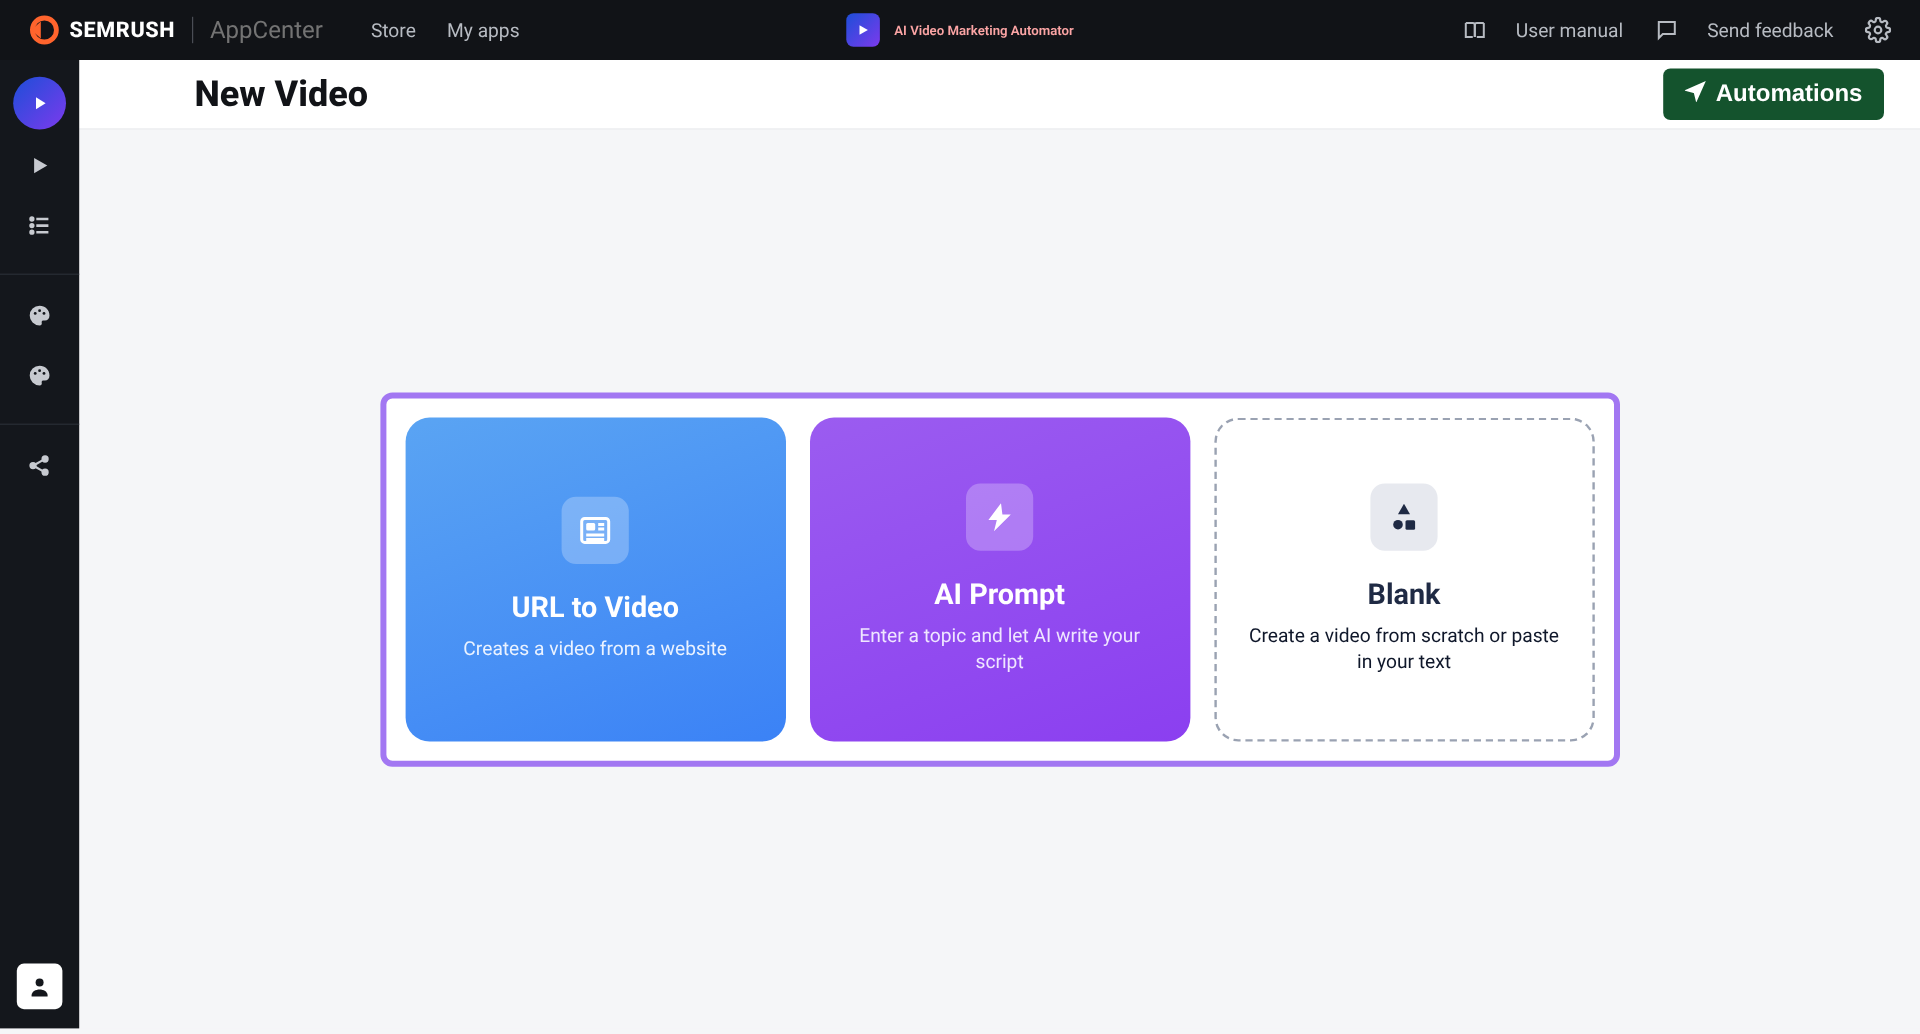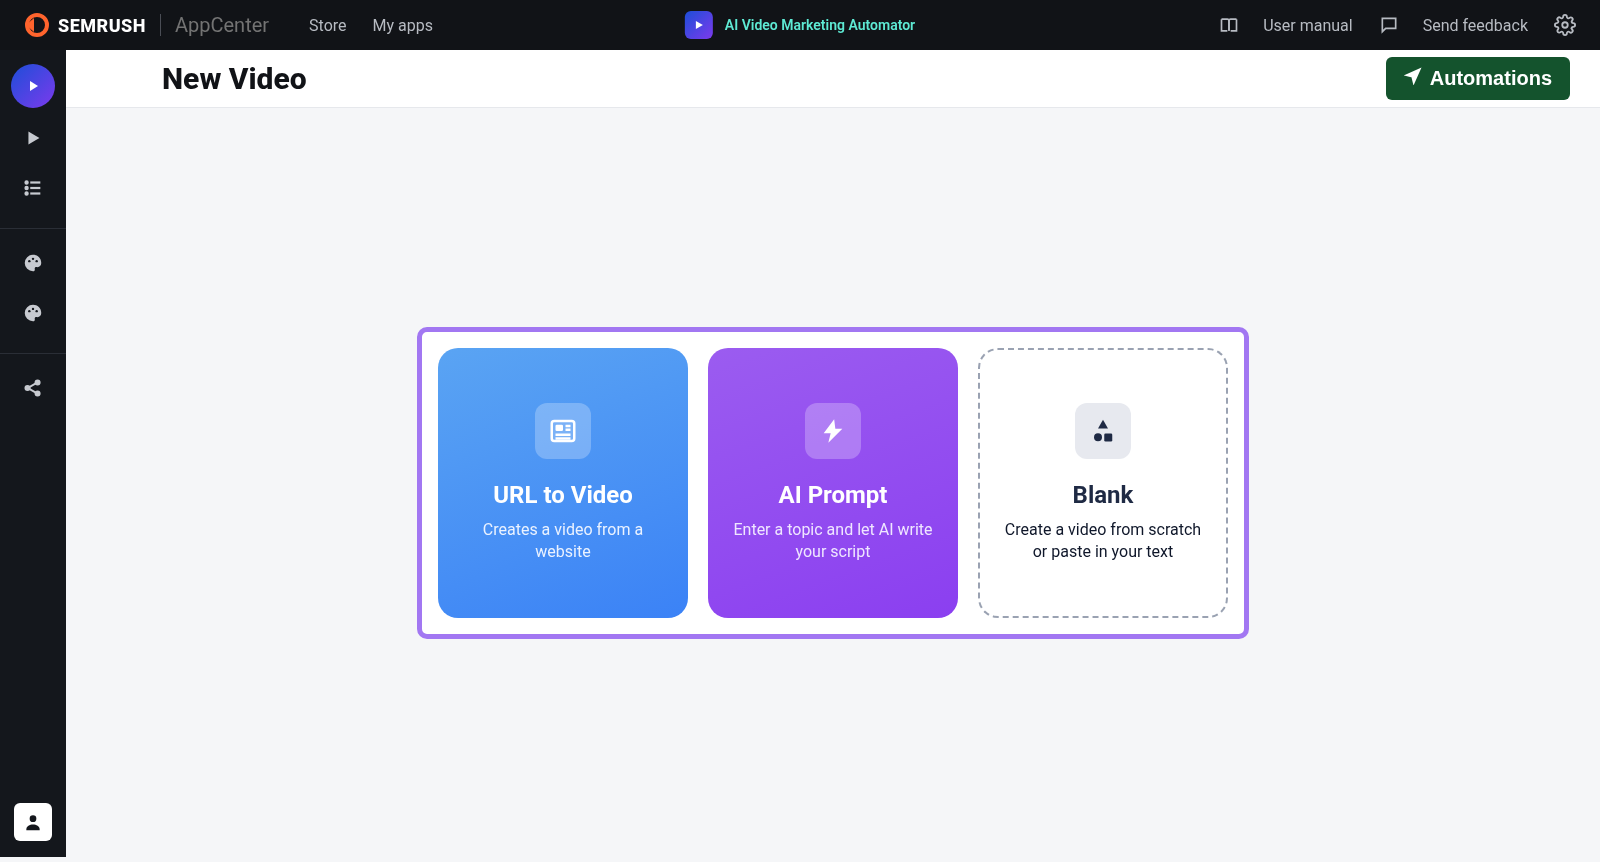--- a/index.html
+++ b/index.html
@@ -55,23 +55,23 @@
   text-decoration: none;
   cursor: pointer;
 }
 .center-app {
   position: absolute;
   left: 50%;
   transform: translateX(-50%);
   display: flex;
   align-items: center;
   gap: 12px;
-  color: #5eead4;
+  color: #fca5a5;
   font-weight: 600;
-  font-size: 14px;
+  font-size: 11px;
 }
 .center-app .appicon {
   width: 28px; height: 28px; border-radius: 6px;
   background: linear-gradient(135deg,#1d4ed8,#7c3aed);
   display:flex; align-items:center; justify-content:center;
 }
 .top-right {
   margin-left: auto;
   display: flex;
   align-items: center;
@@ -176,21 +176,21 @@
 }
 .highlight-frame {
   border: 5px solid #a277f2;
   border-radius: 10px;
   padding: 16px;
   background: #ffffff;
   display:flex;
   gap: 20px;
 }
 .card {
-  width: 250px;
+  width: 317px;
   height: 270px;
   border-radius: 20px;
   display:flex;
   flex-direction:column;
   align-items:center;
   justify-content:center;
   text-align:center;
   padding: 24px 20px;
   cursor:pointer;
 }

